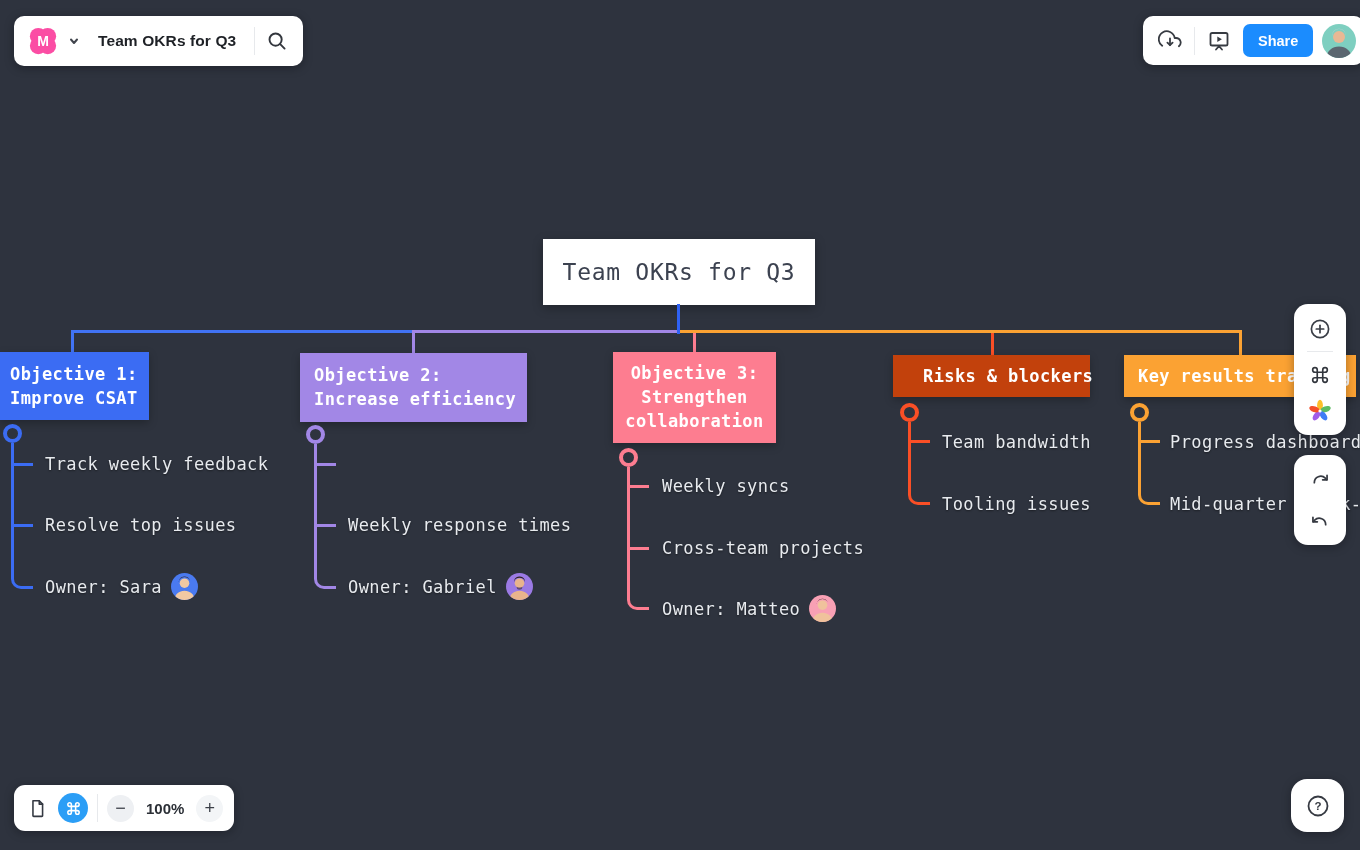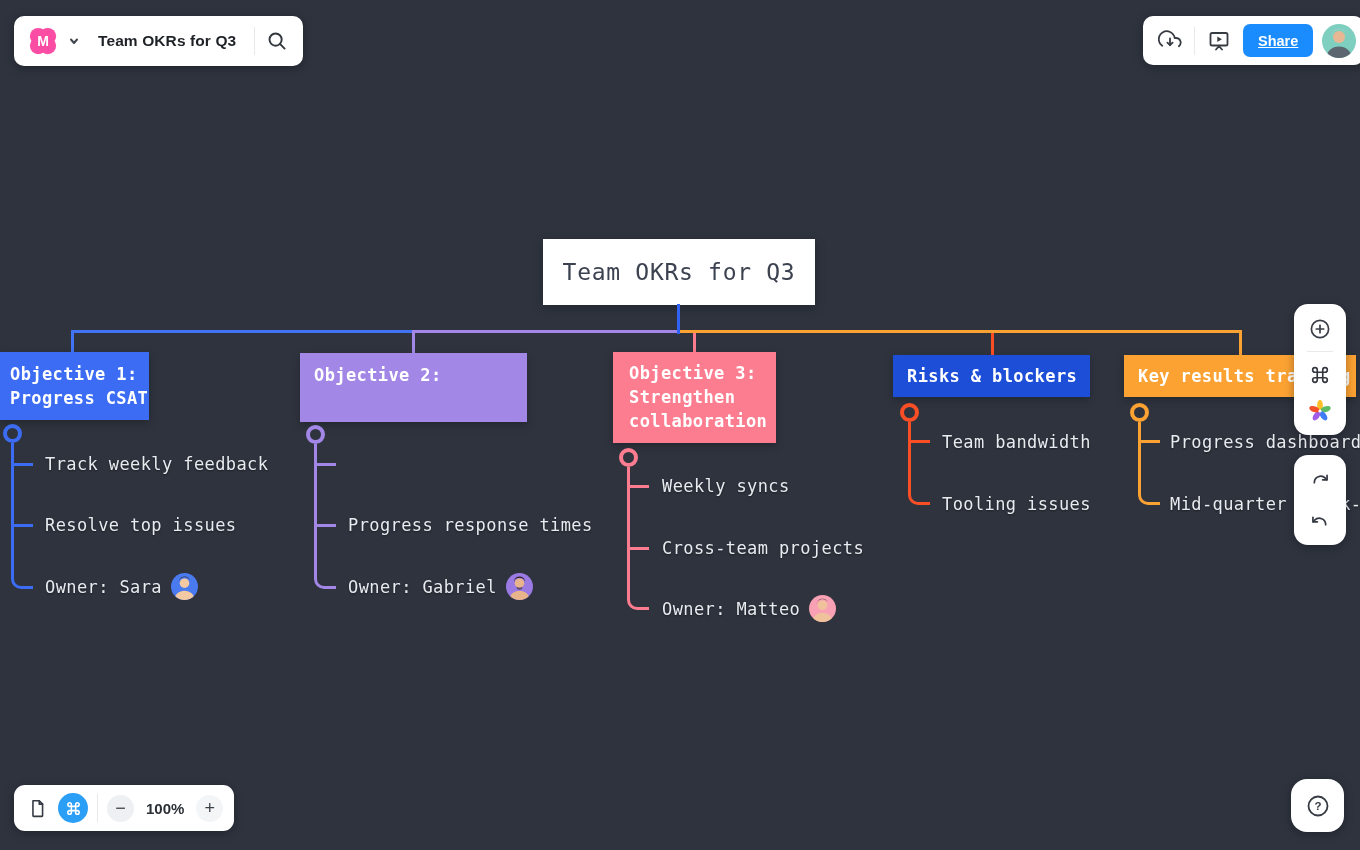--- a/index.html
+++ b/index.html
@@ -51,21 +51,21 @@
   .panel {
     position:absolute; background:#fff; border-radius:10px;
     box-shadow:0 2px 10px rgba(8,10,14,.35); display:flex; align-items:center;
     z-index:10;
   }
   .icon-btn { display:flex; align-items:center; justify-content:center; cursor:pointer; }
   .vdiv { width:1px; height:28px; background:#e7e9ec; }
   .board-title { font-size:15.5px; font-weight:600; color:#1e2126; letter-spacing:.1px; white-space:nowrap; }
   .share-btn {
     height:33px; padding:0 15px; border-radius:7px; background:#1b8cfe;
-    color:#fff; font-size:14.5px; font-weight:700; display:flex; align-items:center;text-decoration:underline;
+    color:#fff; font-size:14.5px; font-weight:700; display:flex; align-items:center;
   }
   .tool-panel {
     position:absolute; left:1294px; width:52px; background:#fff; border-radius:14px;
     box-shadow:0 2px 10px rgba(8,10,14,.35); display:flex; flex-direction:column;
     align-items:center; z-index:10;
   }
   .zbtn {
     width:27px; height:27px; border-radius:50%; background:#eef0f3; color:#3b3f47;
     display:flex; align-items:center; justify-content:center; font-size:18px;
   }
@@ -97,21 +97,21 @@
   <div class="conn" style="left:1239px; top:330px; width:3px; height:25px; background:#fba233;"></div>
 
   <div class="conn" style="left:677px; top:304px; width:3px; height:30px; background:#2f62f5; z-index:3;"></div>
 
   <div class="root-node mono">
     <span>Team OKRs for Q3</span>
   </div>
 
   <div class="branch-node mono" style="left:0; top:352px; width:149px; height:68px; background:#3b6cf3; padding:10px 10px;">
     <span class="nline">Objective 1:</span>
-    <span class="nline">Progress CSAT</span>
+    <span class="nline">Improve CSAT</span>
   </div>
   <div class="ring" style="left:3px; top:424px; border-color:#3b6cf3;"></div>
   <div class="conn" style="left:11px; top:443px; width:3px; height:127px; background:#3b6cf3;"></div>
   <div class="corner" style="left:11px; top:570px; border-color:#3b6cf3;"></div>
   <div class="conn" style="left:11px; top:463px; width:22px; height:3px; background:#3b6cf3;"></div>
   <div class="conn" style="left:11px; top:524px; width:22px; height:3px; background:#3b6cf3;"></div>
   <div class="child-row mono" style="left:45px; top:511px;">
     <span>Resolve top issues</span>
   </div>
   <div class="child-row mono" style="left:45px; top:450px;">
@@ -123,42 +123,43 @@
       <svg width="27" height="27" viewBox="0 0 27 27">
           <circle cx="13.5" cy="10.2" r="4.8" fill="#f2c9a2"></circle>
           <path d="M3.5 27c0-5.8 4.6-9.3 10-9.3s10 3.5 10 9.3z" fill="#f2c9a2"></path>
           <path d="M7.8 9.6a5.7 5.7 0 0 1 11.4 0c0-1.2-.6-6-5.7-6s-5.7 4.8-5.7 6z" fill="#3a2b26"></path>
         </svg>
     </span>
   </div>
 
   <div class="branch-node mono" style="left:300px; top:353px; width:227px; height:69px; background:#a287e6;">
     <span class="nline">Objective 2:</span>
+    <span class="nline">Increase efficiency</span>
   </div>
   <div class="ring" style="left:306px; top:425px; border-color:#a287e6;"></div>
   <div class="conn" style="left:314px; top:444px; width:3px; height:126px; background:#a287e6;"></div>
   <div class="corner" style="left:314px; top:570px; border-color:#a287e6;"></div>
   <div class="conn" style="left:314px; top:463px; width:22px; height:3px; background:#a287e6;"></div>
   <div class="conn" style="left:314px; top:524px; width:22px; height:3px; background:#a287e6;"></div>
   <div class="child-row mono" style="left:348px; top:511px;">
-    <span>Progress response times</span>
+    <span>Weekly response times</span>
   </div>
   <div class="child-row mono" style="left:348px; top:573px;">
     <span>Owner: Gabriel</span>
     <span class="avatar" style="background:#9b7ae4;">
       <svg width="27" height="27" viewBox="0 0 27 27">
           <circle cx="13.5" cy="10.2" r="4.8" fill="#e8b48c"></circle>
           <path d="M3.5 27c0-5.8 4.6-9.3 10-9.3s10 3.5 10 9.3z" fill="#e8b48c"></path>
           <path d="M8 9a5.7 5.7 0 0 1 11 0c0-1.2-.5-5.4-5.5-5.4S8 7.8 8 9z" fill="#2e2320"></path>
           <path d="M10.5 13.5c.8 1.4 5.2 1.4 6 0l-.6 2.6c-1.1 1-3.7 1-4.8 0z" fill="#2e2320" opacity=".55"></path>
         </svg>
     </span>
   </div>
 
-  <div class="branch-node mono" style="left:613px; top:352px; width:163px; height:91px; background:#fd7d90; padding:9px 16px;">
+  <div class="branch-node mono" style="left:613px; top:352px; width:163px; height:91px; background:#fd7d90; padding:9px 8px;text-align:center;">
     <span class="nline">Objective 3:</span>
     <span class="nline">Strengthen</span>
     <span class="nline">collaboration</span>
   </div>
   <div class="ring" style="left:619px; top:448px; border-color:#fd7d90;"></div>
   <div class="conn" style="left:627px; top:467px; width:3px; height:124px; background:#fd7d90;"></div>
   <div class="corner" style="left:627px; top:591px; border-color:#fd7d90;"></div>
   <div class="conn" style="left:627px; top:485px; width:22px; height:3px; background:#fd7d90;"></div>
   <div class="conn" style="left:627px; top:547px; width:22px; height:3px; background:#fd7d90;"></div>
   <div class="child-row mono" style="left:662px; top:472px;">
@@ -171,21 +172,21 @@
     <span>Owner: Matteo</span>
     <span class="avatar" style="background:#f8a0b4;">
       <svg width="27" height="27" viewBox="0 0 27 27">
           <circle cx="13.5" cy="10.2" r="4.8" fill="#f0c29c"></circle>
           <path d="M3.5 27c0-5.8 4.6-9.3 10-9.3s10 3.5 10 9.3z" fill="#f0c29c"></path>
           <path d="M7.8 9.6a5.7 5.7 0 0 1 11.4 0c0-1.2-.6-5.8-5.7-5.8s-5.7 4.6-5.7 5.8z" fill="#35281f"></path>
         </svg>
     </span>
   </div>
 
-  <div class="branch-node mono" style="left:893px; top:355px; width:197px; height:42px; background:#1d4ed8; padding:9px 14px;">
+  <div class="branch-node mono" style="left:893px; top:355px; width:197px; height:42px; background:#c2410c; padding:9px 30px;">
     <span class="nline">Risks &amp; blockers</span>
   </div>
   <div class="ring" style="left:900px; top:403px; border-color:#fa4f26;"></div>
   <div class="conn" style="left:908px; top:422px; width:3px; height:64px; background:#fa4f26;"></div>
   <div class="corner" style="left:908px; top:486px; border-color:#fa4f26;"></div>
   <div class="conn" style="left:908px; top:440px; width:22px; height:3px; background:#fa4f26;"></div>
   <div class="child-row mono" style="left:942px; top:428px;text-align:right;">
     <span>Team bandwidth</span>
   </div>
   <div class="child-row mono" style="left:942px; top:490px;justify-content:center;">

